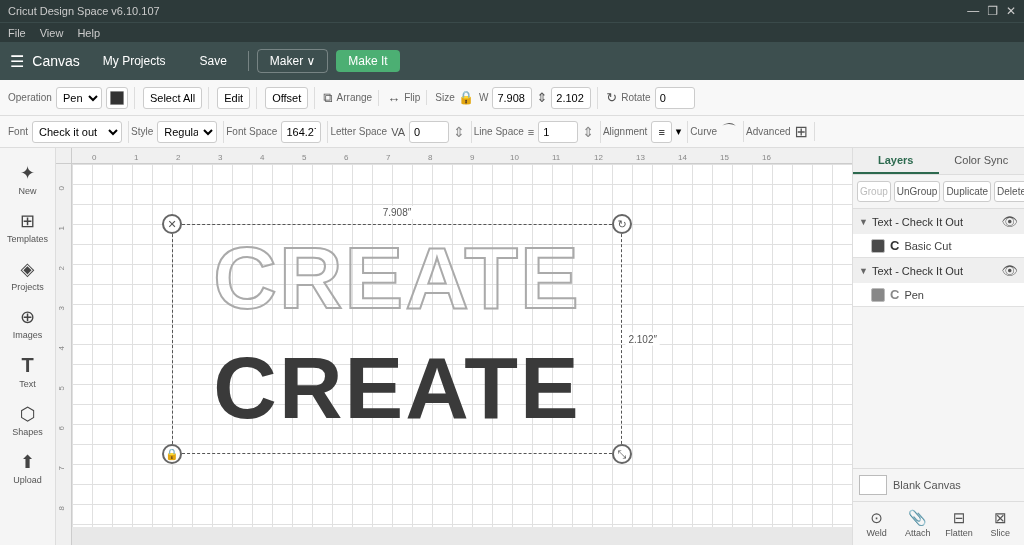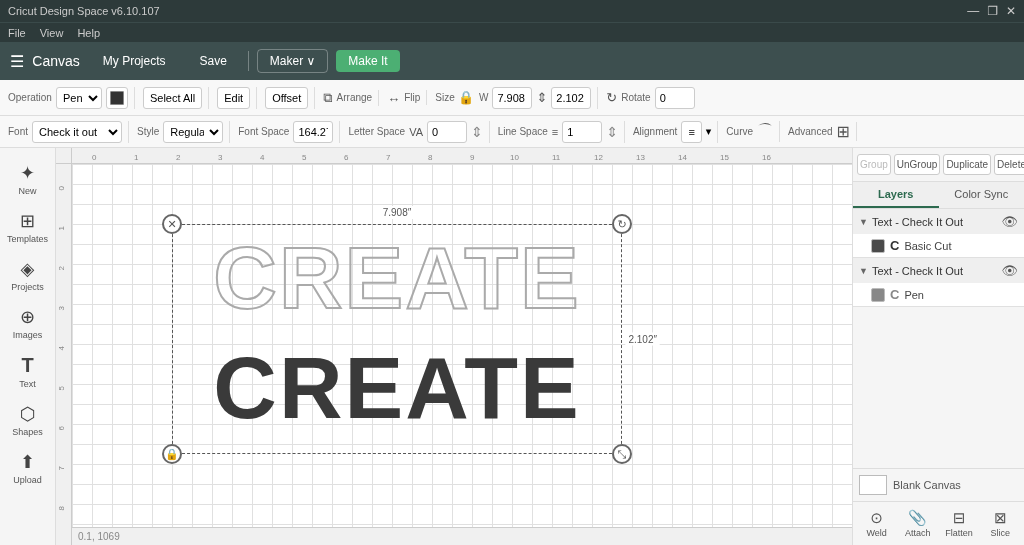--- a/index.html
+++ b/index.html
@@ -106,21 +106,20 @@
     .toolbar-icon { font-size: 13px; color: #555; cursor: pointer; }
 
     
     #toolbar2 {
       height: 32px;
       background: #f8f8f8;
       border-bottom: 1px solid #ddd;
       display: flex;
       align-items: center;
       padding: 0 8px;
-      gap: 6px;
       font-size: 11px;
     }
     .t2-group { display: flex; align-items: center; gap: 4px; border-right: 1px solid #ddd; padding-right: 6px; margin-right: 2px; }
     .t2-label { color: #666; font-size: 10px; }
 
     
     #main {
       display: flex;
       height: calc(545px - 22px - 20px - 38px - 36px - 32px);
       
@@ -616,37 +615,34 @@
         <div class="handle" id="handle-tr" style="cursor:rotate;">↻</div>
         <div class="handle" id="handle-bl">🔒</div>
         <div class="handle" id="handle-br">⤡</div>
 
         <div id="create-outline">CREATE</div>
 
         <div id="create-solid">CREATE</div>
       </div>
     </div>
 
-    <div id="statusbar">
-      <span>0.1, 1069</span>
-    </div>
   </div>
 
   <div id="right-panel">
+
+    <div id="panel-tabs">
+      <div class="panel-tab active">Layers</div>
+      <div class="panel-tab">Color Sync</div>
+    </div>
 
     <div id="panel-actions">
       <button class="panel-action-btn disabled">Group</button>
       <button class="panel-action-btn">UnGroup</button>
       <button class="panel-action-btn">Duplicate</button>
       <button class="panel-action-btn">Delete</button>
-    </div>
-
-    <div id="panel-tabs">
-      <div class="panel-tab active">Layers</div>
-      <div class="panel-tab">Color Sync</div>
     </div>
 
     <div id="layer-list">
 
       <div class="layer-group">
         <div class="layer-group-header">
           <span class="expand-arrow">▼</span>
           <span>Text - Check It Out</span>
           <span class="eye-icon">👁</span>
         </div>

